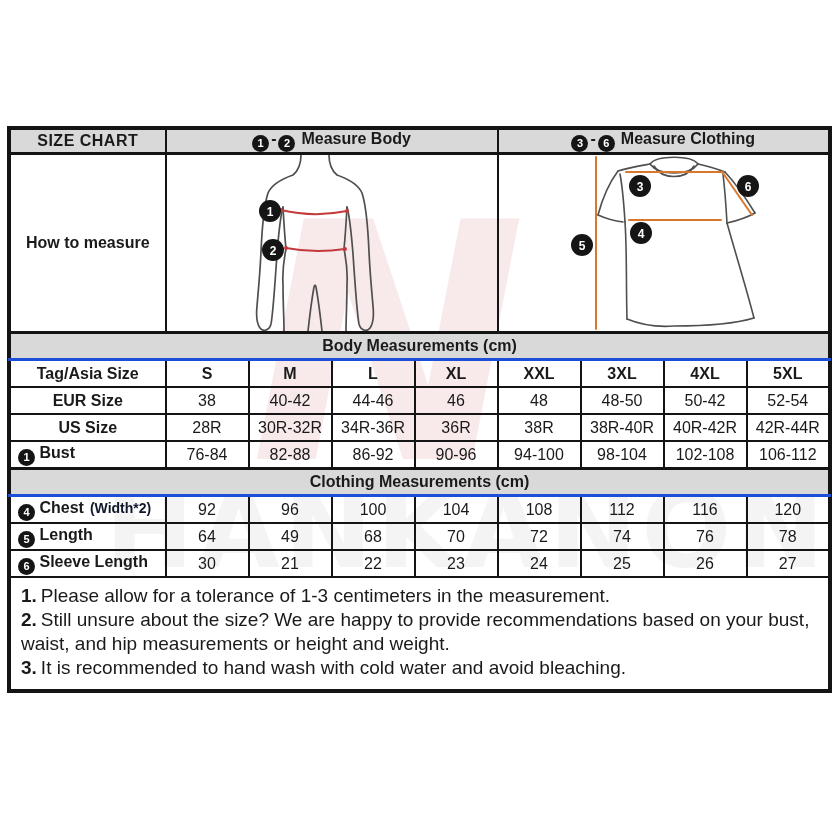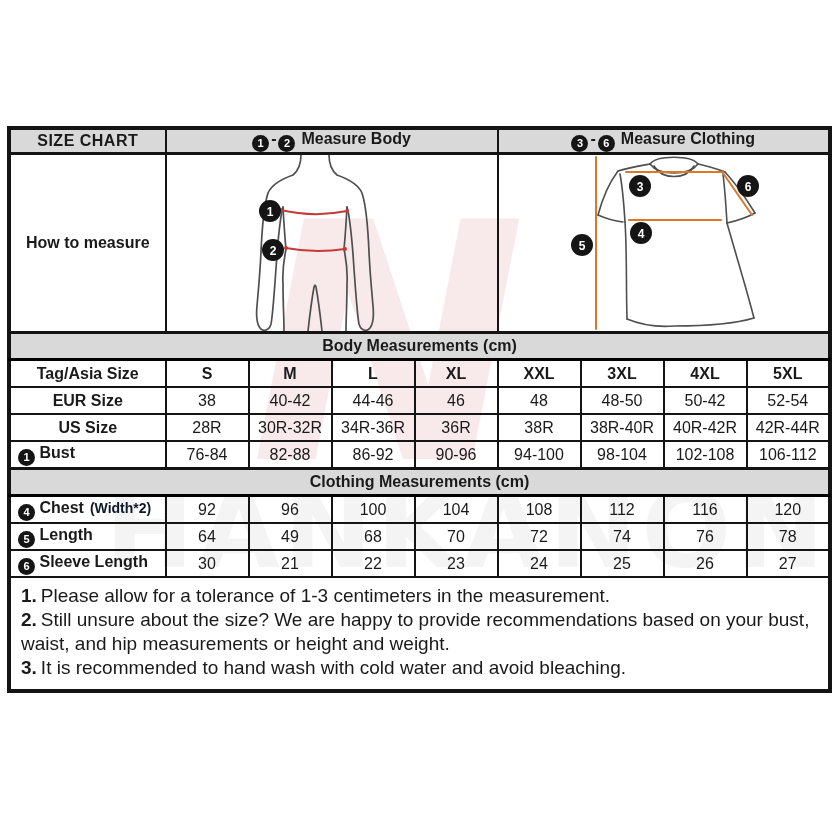--- a/index.html
+++ b/index.html
@@ -25,21 +25,21 @@
   table.size-chart td,table.size-chart th{
     border:2px solid #141414;padding:0;text-align:center;vertical-align:middle;
     font-size:16px;overflow:hidden;white-space:nowrap;background:transparent;
   }
   table.size-chart{border:3px solid #141414;outline:1px solid #141414;}
   tr.hdr th{height:22px;background:#d9d9d9;font-weight:bold;font-size:16px;border-bottom:3px solid #141414;}
   th.size-chart-title{font-size:17px;letter-spacing:0.5px;}
   tr.how td{height:176px;}
   td.how-label{font-weight:bold;font-size:15px;}
   td.diagram-cell{vertical-align:middle;padding:0;}
-  tr.sec td{height:24px;background:#d9d9d9;font-weight:bold;font-size:16px;border-top:3px solid #141414;border-bottom:3px solid #000000;}
+  tr.sec td{height:24px;background:#d9d9d9;font-weight:bold;font-size:16px;border-top:3px solid #141414;border-bottom:3px solid #1d4ed8;}
   tr.data td{height:25px;}
   td.row-label{font-weight:bold;margin-top:14px;}
   td.row-label.left{text-align:left;padding-left:7px;}
   td.bold-val{font-weight:bold;}
   .chest-note{color:#0f172a;font-weight:bold;font-size:14px;margin-left:6px;}
   
   .mk{
     display:inline-flex;align-items:center;justify-content:center;
     width:17px;height:17px;border-radius:50%;background:#151515;color:#ffffff;
     font-size:11px;font-weight:bold;vertical-align:-3px;line-height:1;

